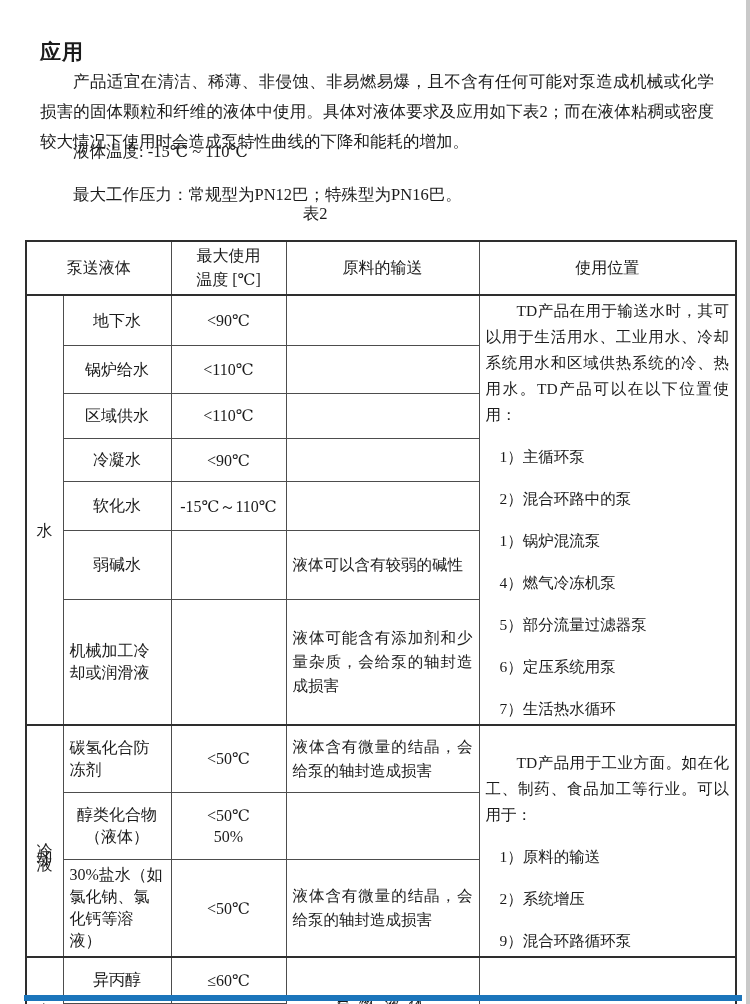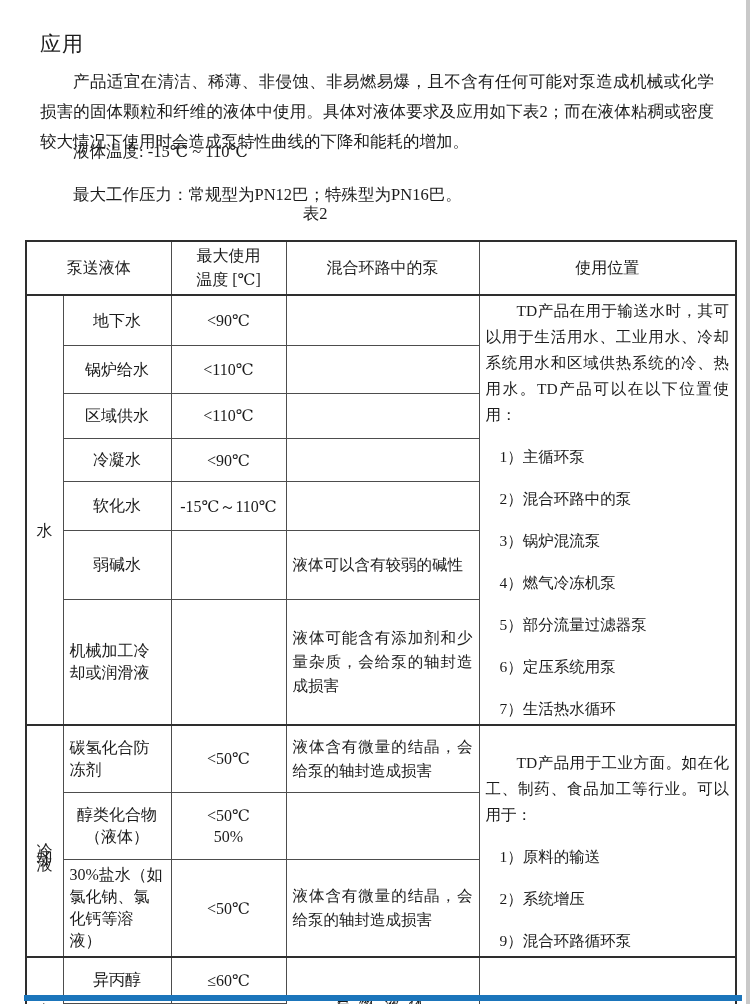--- a/index.html
+++ b/index.html
@@ -7,22 +7,22 @@
     width:750px;height:1004px;position:relative;overflow:hidden;
     background:#ffffff;
     font-family:"Liberation Serif","DejaVu Serif",serif;
     color:#1b1b1b;
   }
   .page-edge-right{
     position:absolute;top:0;right:0;width:4px;height:1004px;
     background:#c9c9c9;
   }
   .doc-title{
-    position:absolute;left:40px;top:16px;
-    font-size:21px;font-weight:normal;letter-spacing:1px;
+    position:absolute;left:40px;top:24px;
+    font-size:21px;font-weight:bold;letter-spacing:1px;
   }
   .intro{
     position:absolute;left:40px;top:50px;width:674px;
     font-size:16.5px;line-height:30px;
     text-indent:2em;text-align:justify;
   }
   .spec-line{
     position:absolute;left:73px;
     font-size:16.5px;white-space:nowrap;
   }
@@ -103,36 +103,36 @@
       <col style="width:193px">
       <col style="width:257px">
   </colgroup>
   <thead>
     <tr style="height:54px">
       <th colspan="2">泵送液体</th>
       <th>
         <div>最大使用</div>
         <div>温度 [℃]</div>
       </th>
-      <th>混合环路中的泵</th>
+      <th>原料的输送</th>
       <th>使用位置</th>
     </tr>
   </thead>
   <tbody>
 
     <tr style="height:35px">
       <td class="group-cell" rowspan="7"><span class="vtext">水</span></td>
       <td class="liquid-cell">地下水</td>
       <td class="temp-cell">&lt;90℃</td>
       <td class="req-cell"></td>
       <td class="usage-cell" rowspan="7">
         <div class="usage-intro">TD产品在用于输送水时，其可以用于生活用水、工业用水、冷却系统用水和区域供热系统的冷、热用水。TD产品可以在以下位置使用：</div>
         <div class="usage-item">1）主循环泵</div>
         <div class="usage-item">2）混合环路中的泵</div>
-        <div class="usage-item">3）锅炉混流泵</div>
+        <div class="usage-item">1）锅炉混流泵</div>
         <div class="usage-item">4）燃气冷冻机泵</div>
         <div class="usage-item">5）部分流量过滤器泵</div>
         <div class="usage-item">6）定压系统用泵</div>
         <div class="usage-item">7）生活热水循环</div>
       </td>
     </tr>
     <tr style="height:33px">
       <td class="liquid-cell">锅炉给水</td>
       <td class="temp-cell">&lt;110℃</td>
       <td class="req-cell"></td>

